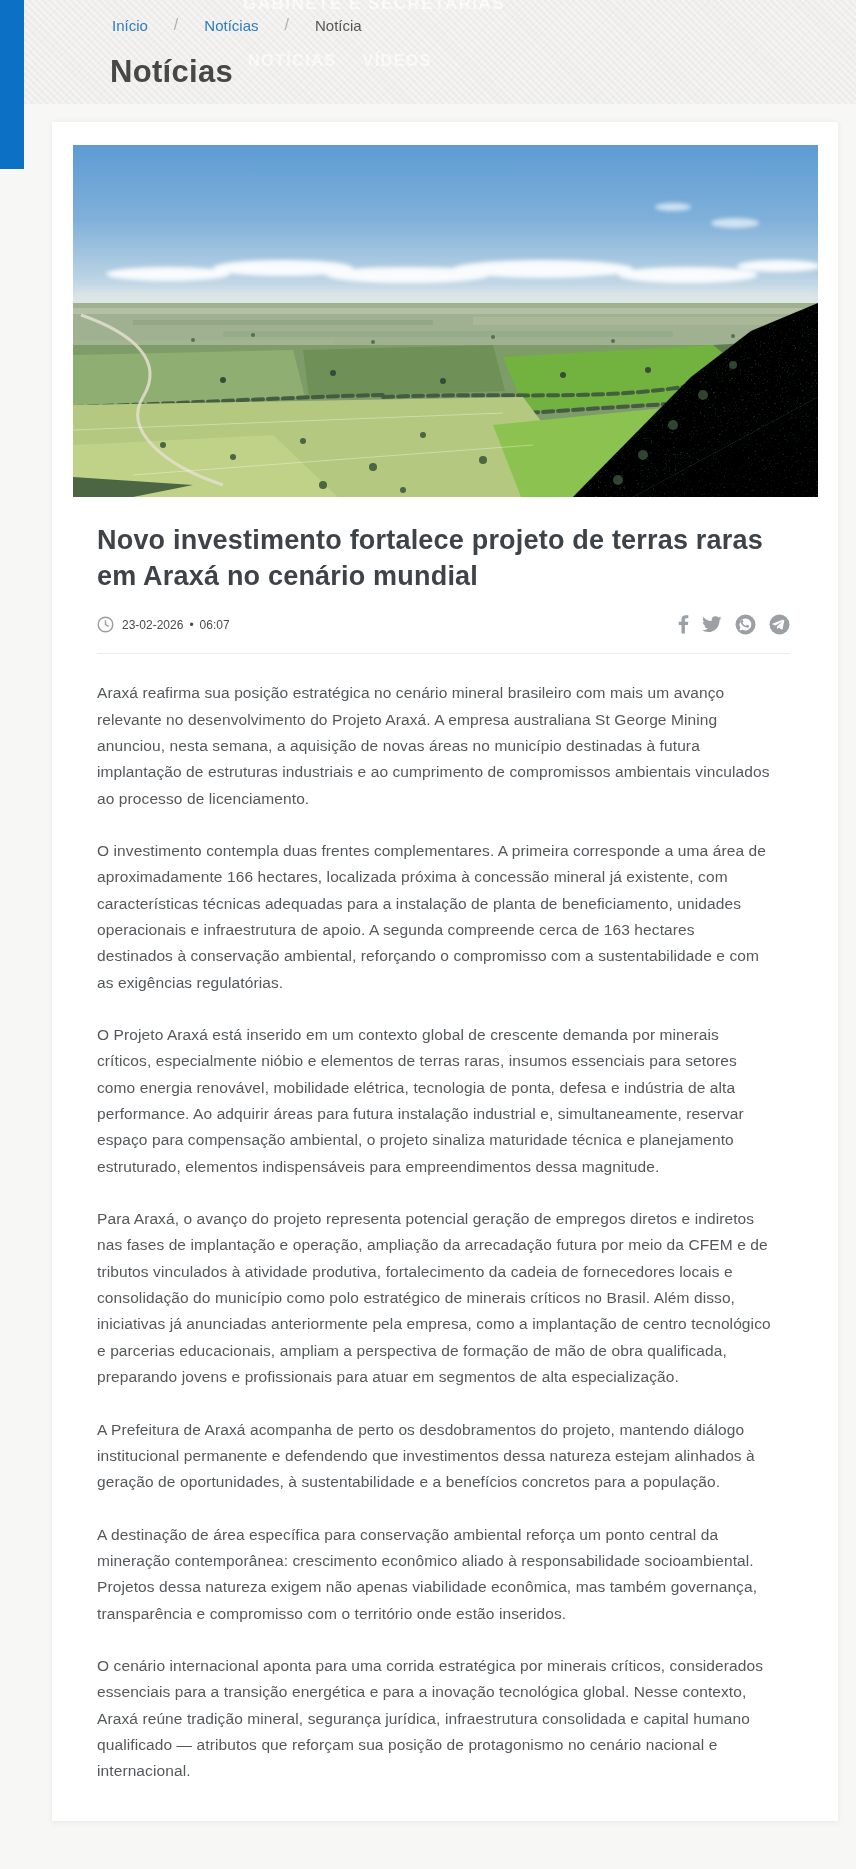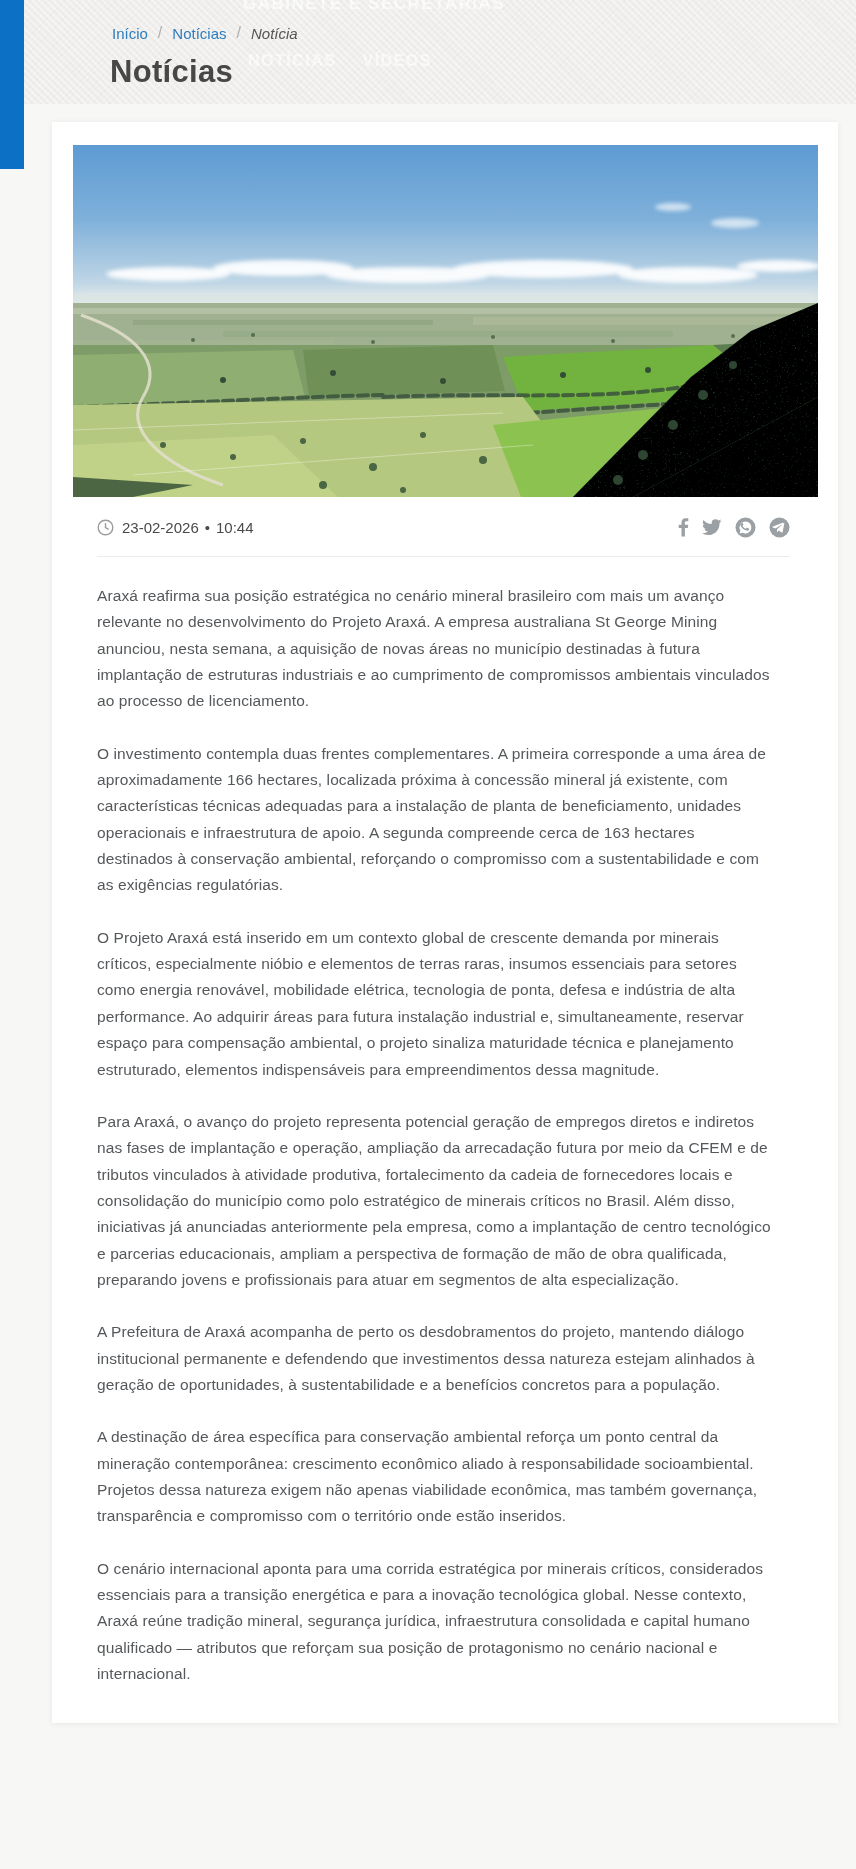--- a/index.html
+++ b/index.html
@@ -26,26 +26,26 @@
   .bg-tabs {
     position:absolute; top:52px; left:248px; display:flex; gap:26px;
     font-size:16px; font-weight:bold; letter-spacing:1.5px;
     color:rgba(255,255,255,.6); white-space:nowrap;
   }
   .accent-bar {
     position:absolute; top:0; left:0; width:24px; height:169px;
     background:#0c70c4;
   }
   .breadcrumb {
-    position:absolute; top:24px; left:112px;
-    font-size:15px; color:#9a9a9a; display:flex; gap:10px; align-items:center;
+    position:absolute; top:16px; left:112px;
+    font-size:15px; color:#9a9a9a; display:flex; gap:26px; align-items:center;
   }
   .breadcrumb a { color:#2d7cbe; text-decoration:none; cursor:pointer; }
   .breadcrumb .sep { color:#b0b0b0; font-size:16px; }
-  .breadcrumb .current { color:#555;font-style:italic; }
+  .breadcrumb .current { color:#555; }
   .page-title {
     position:absolute; top:33px; left:110px;
     font-size:31px; font-weight:bold; color:#474747; letter-spacing:.3px;
   }
 
   
   .card {
     position:absolute; top:122px; left:52px; width:786px;
     background:#ffffff; box-shadow:0 1px 6px rgba(0,0,0,.07);
     padding-bottom:36px;
@@ -59,21 +59,21 @@
   .body-col { padding:0 48px 0 45px; }
 
   .article-title {
     margin:26px 0 0 0;
     font-size:27px; line-height:1.32; font-weight:bold; color:#3e4347;
     letter-spacing:.2px;
   }
 
   .meta-row {
     display:flex; align-items:center; margin-top:20px;
-    font-size:15px; color:#4a4a4a;
+    font-size:12px; color:#4a4a4a;
   }
   .meta-row .clock { margin-right:8px; display:inline-flex; }
   .meta-row .bullet { margin:0 6px; color:#4a4a4a; }
   .share { margin-left:auto; display:flex; gap:13px; align-items:center; }
   .share a { display:inline-flex; text-decoration:none; cursor:pointer; }
 
   .divider { border:none; border-top:1px solid #ececec; margin:18px 0 0 0; }
 
   .paragraphs p {
     font-size:15.5px; line-height:1.7; color:#55585b;
@@ -210,31 +210,32 @@
           <circle cx="600" cy="280" r="5"></circle>
           <circle cx="570" cy="310" r="5"></circle>
         <circle cx="545" cy="335" r="5"></circle>
           <circle cx="660" cy="220" r="4"></circle>
       </g>
     </svg>
   </div>
 
   <div class="body-col">
 
+    <h2 class="article-title">Novo investimento fortalece projeto de terras raras em Araxá no cenário mundial</h2>
 
     <div class="meta-row">
       <span class="clock">
         <svg width="17" height="17" viewBox="0 0 17 17" fill="none">
           <circle cx="8.5" cy="8.5" r="7.3" stroke="#9b9b9b" stroke-width="1.4"></circle>
           <path d="M8.5 4.6 V8.7 L11.2 10.2" stroke="#9b9b9b" stroke-width="1.4" stroke-linecap="round"></path>
         </svg>
       </span>
       <span>23-02-2026</span>
       <span class="bullet">•</span>
-      <span>10:44</span>
+      <span>06:07</span>
 
       <span class="share">
         <a href="#" title="facebook">
           <svg width="11" height="19" viewBox="0 0 11 19">
             <path fill="#9aa0a3" d="M10.3 0.2 H7.6 C4.9 0.2 3.5 1.9 3.5 4.4 V6.8 H0.7 V10 H3.5 V18.6 H6.9 V10 H9.8 L10.3 6.8 H6.9 V4.8 C6.9 3.8 7.3 3.3 8.3 3.3 H10.3 Z"></path>
           </svg>
         </a>
         <a href="#" title="twitter">
           <svg width="20" height="17" viewBox="0 0 20 17">
             <path fill="#9aa0a3" d="M19.6 2.1c-.7.3-1.5.5-2.3.6.8-.5 1.4-1.3 1.7-2.2-.8.5-1.6.8-2.5 1A4 4 0 0 0 13.6.2a4 4 0 0 0-4 4c0 .3 0 .6.1.9A11.3 11.3 0 0 1 1.5 1a4 4 0 0 0 1.2 5.3c-.6 0-1.3-.2-1.8-.5v.1a4 4 0 0 0 3.2 3.9c-.3.1-.7.1-1 .1l-.8-.1a4 4 0 0 0 3.7 2.8 8 8 0 0 1-5 1.7H0a11.3 11.3 0 0 0 6.1 1.8c7.4 0 11.4-6.1 11.4-11.4v-.5c.8-.6 1.5-1.3 2.1-2.1z"></path>

